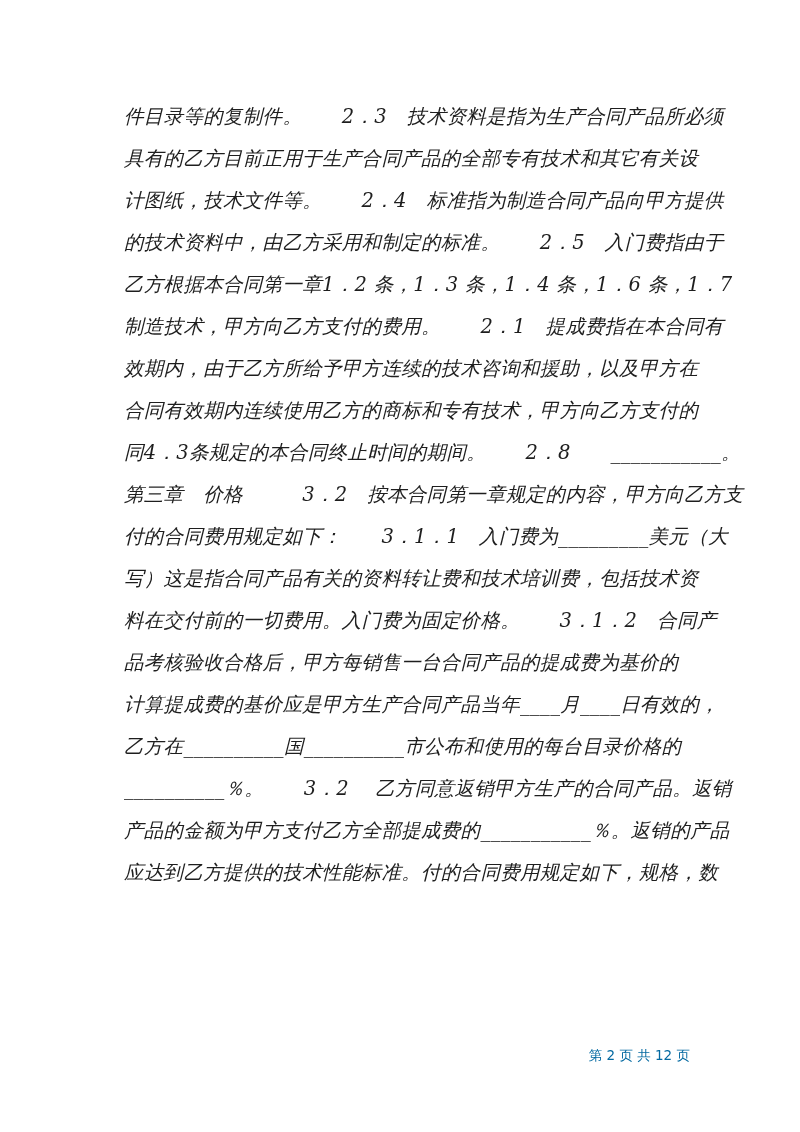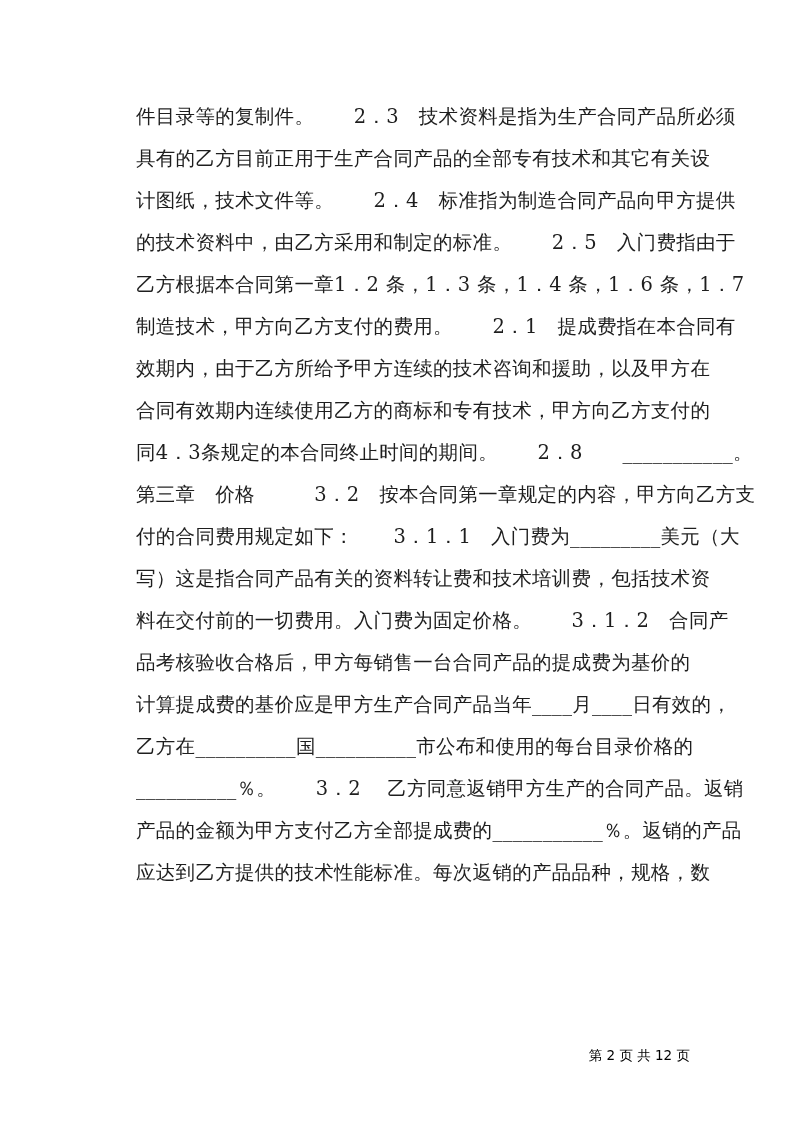--- a/index.html
+++ b/index.html
@@ -10,42 +10,43 @@
   .page {
     position: relative;
     width: 800px;
     height: 1132px;
     background: #ffffff;
     overflow: hidden;
     font-family: "DejaVu Serif", "Liberation Serif", serif;
   }
   .doc-body {
     position: absolute;
-    left: 136px;
+    left: 124px;
     top: 96px;
     width: 592px;
+    font-style: italic;
   }
   .doc-body .line {
     font-size: 19.5px;
     line-height: 42px;
     height: 42px;
     color: #1e1e1e;
     white-space: pre;
     letter-spacing: 0.3px;
     text-align: left;
   }
   .page-footer {
     position: absolute;
     left: 118px;
     top: 1046px;
     width: 572px;
     text-align: right;
     font-size: 13.5px;
     line-height: 18px;
-    color: #000000;
+    color: #0369a1;
     font-family: "DejaVu Sans", "Liberation Sans", sans-serif;
     white-space: pre;
   }
 </style>
 </head>
 <body>
 
 <div class="page">
   <div class="doc-body">
       <div class="line">件目录等的复制件。　　2．3　技术资料是指为生产合同产品所必须</div>
@@ -59,16 +60,16 @@
       <div class="line">同4．3条规定的本合同终止时间的期间。　　2．8　　___________。</div>
       <div class="line">第三章　价格　　　3．2　按本合同第一章规定的内容，甲方向乙方支</div>
       <div class="line">付的合同费用规定如下：　　3．1．1　入门费为_________美元（大</div>
       <div class="line">写）这是指合同产品有关的资料转让费和技术培训费，包括技术资</div>
       <div class="line">料在交付前的一切费用。入门费为固定价格。　　3．1．2　合同产</div>
       <div class="line">品考核验收合格后，甲方每销售一台合同产品的提成费为基价的</div>
       <div class="line">计算提成费的基价应是甲方生产合同产品当年____月____日有效的，</div>
       <div class="line">乙方在__________国__________市公布和使用的每台目录价格的</div>
       <div class="line">__________％。　　3．2　 乙方同意返销甲方生产的合同产品。返销</div>
       <div class="line">产品的金额为甲方支付乙方全部提成费的___________％。返销的产品</div>
-      <div class="line">应达到乙方提供的技术性能标准。每次返销的产品品种，规格，数</div>
+      <div class="line">应达到乙方提供的技术性能标准。付的合同费用规定如下，规格，数</div>
     </div>
   <div class="page-footer">第 2 页 共 12 页</div>
 </div>
 
 </body></html>

